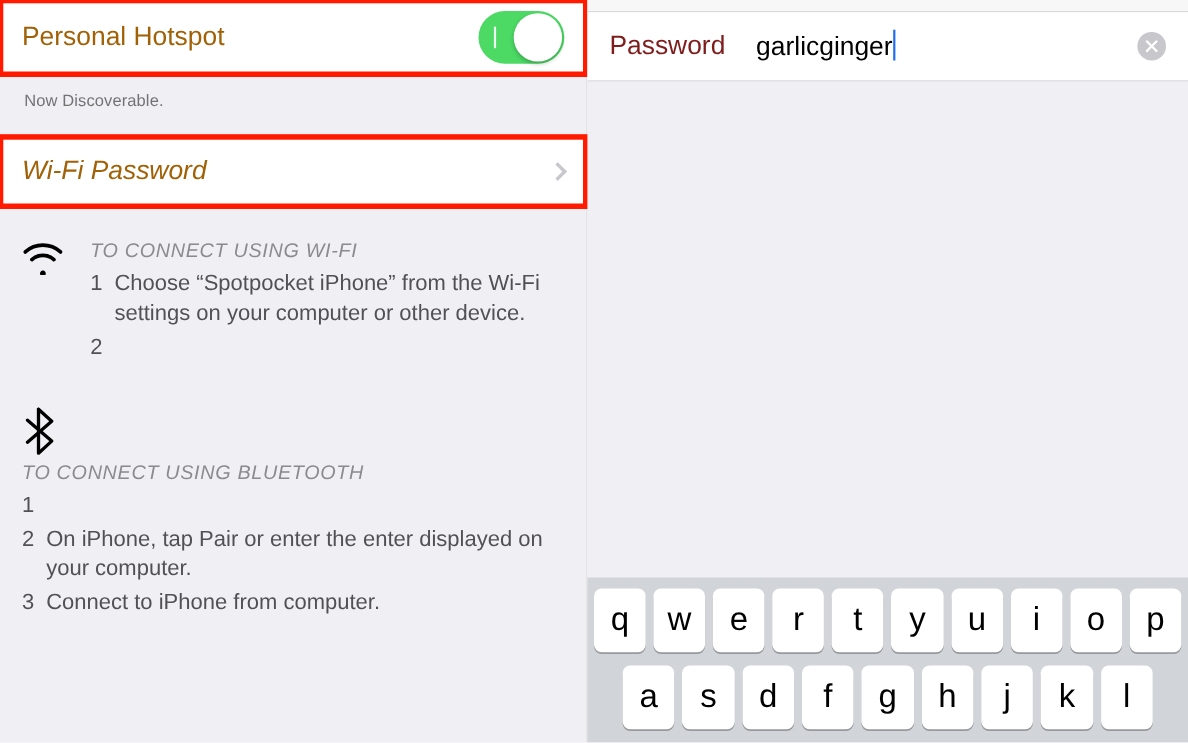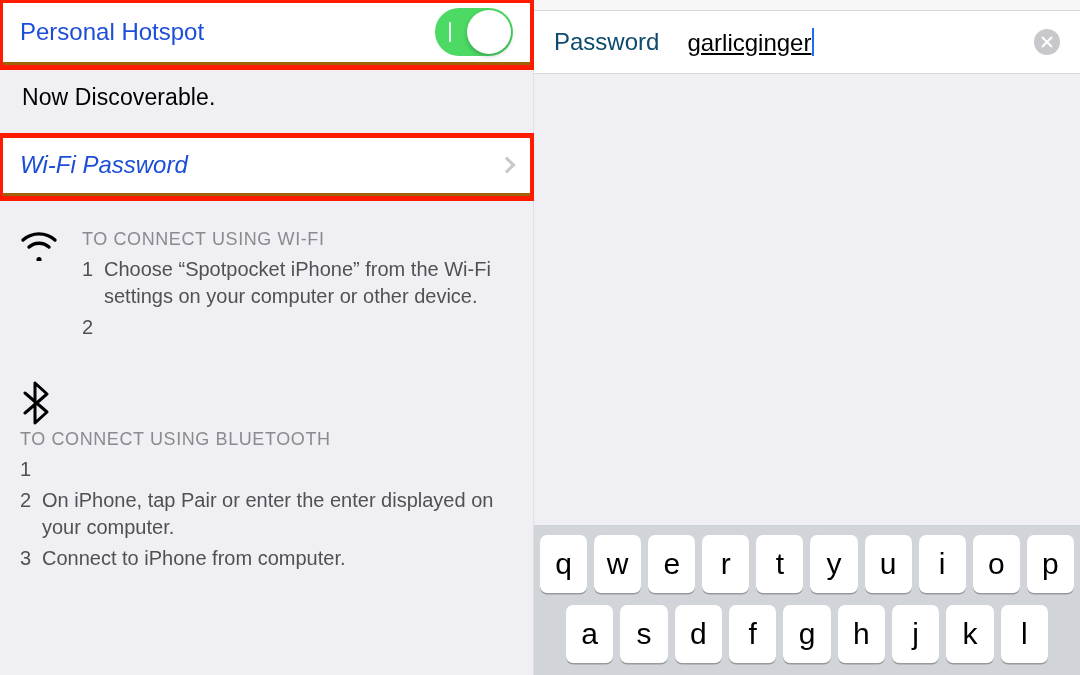--- a/index.html
+++ b/index.html
@@ -25,23 +25,23 @@
     display: flex;
     flex-direction: column;
   }
   
   .cell {
     background: #fff;
     display: flex;
     align-items: center;
     padding: 0 20px;
     font-size: 24px;
-    color: #1d4ed8;
+    color: #a16207;
     border-top: 1px solid #d8d8dc;
-    border-bottom: 6px solid #a16207;
+    border-bottom: 2px solid #a16207;
   }
   .highlight {
     outline: 5px solid #ff1a00;
     outline-offset: -3px;
   }
   
   .toggle {
     width: 78px;
     height: 48px;
     background: #4cd964;
@@ -65,35 +65,36 @@
     top: 14px;
     width: 2px;
     height: 20px;
     background: rgba(255,255,255,0.9);
     border-radius: 1px;
   }
   .spacer { flex: 1; }
   
   .desc {
     padding: 14px 22px 22px 22px;
-    font-size: 23px;
+    font-size: 15px;
     line-height: 1.35;
-    color: #000000;
+    color: #737373;
     letter-spacing: 0.1px;
   }
   .desc p + p { margin-top: 6px; }
   
   .inst-block { padding: 16px 20px 8px 20px; display: flex; }
   .inst-icon { width: 62px; flex-shrink: 0; padding-top: 2px; }
   .inst-body { flex: 1; }
   .inst-title {
     font-size: 18px;
     letter-spacing: 0.6px;
     color: #8a8a8f;
     margin-bottom: 6px;
+    font-style: italic;
   }
   .inst-step {
     display: flex;
     font-size: 20px;
     color: #515155;
     line-height: 1.35;
     margin-bottom: 4px;
   }
   .inst-step .num { width: 22px; flex-shrink: 0; }
   
@@ -109,27 +110,26 @@
   
   .pw-row {
     background: #fff;
     border-top: 1px solid #d8d8dc;
     border-bottom: 1px solid #d8d8dc;
     display: flex;
     align-items: center;
     padding: 0 20px;
     height: 64px;
   }
-  .pw-label { font-size: 24px; color: #0c4a6e; margin-right: 28px; }
+  .pw-label { font-size: 24px; color: #7f1d1d; margin-right: 28px; }
   .pw-value {
     font-size: 24px;
     color: #000;
     flex: 1;
     position: relative;
-    text-decoration: underline;
   }
   .pw-value .cursor {
     display: inline-block;
     width: 2px;
     height: 28px;
     background: #1e6ef0;
     vertical-align: -5px;
     margin-left: 1px;
   }
   .clear-btn {

